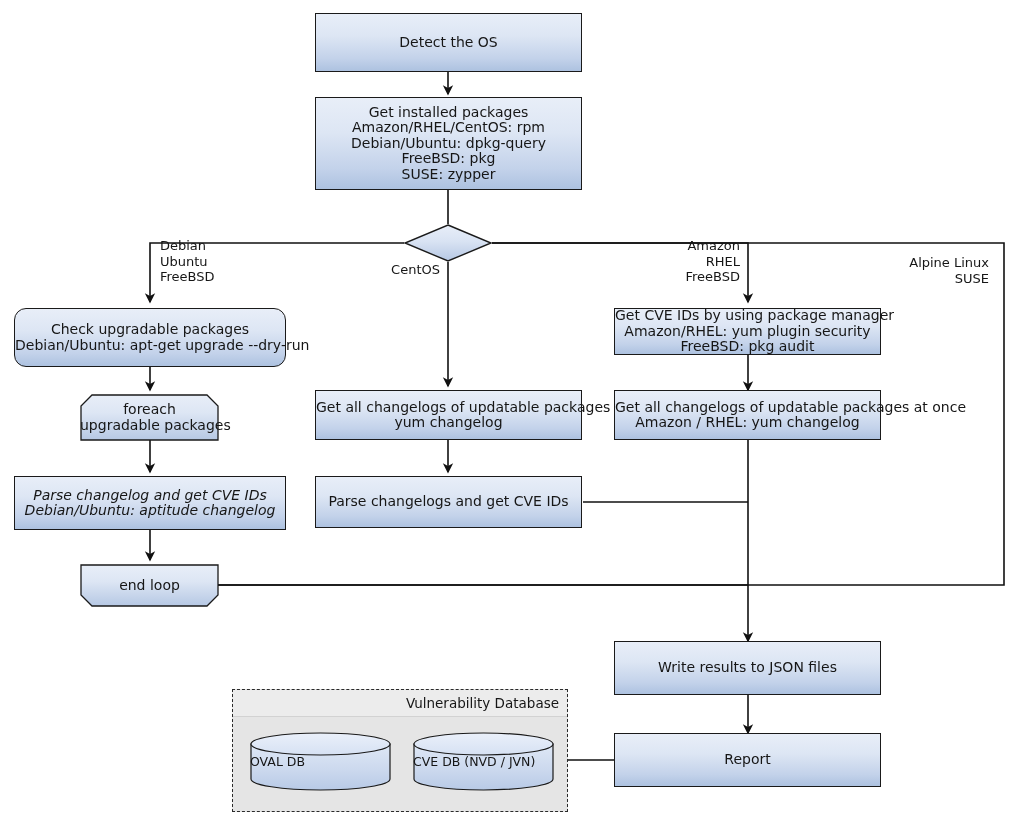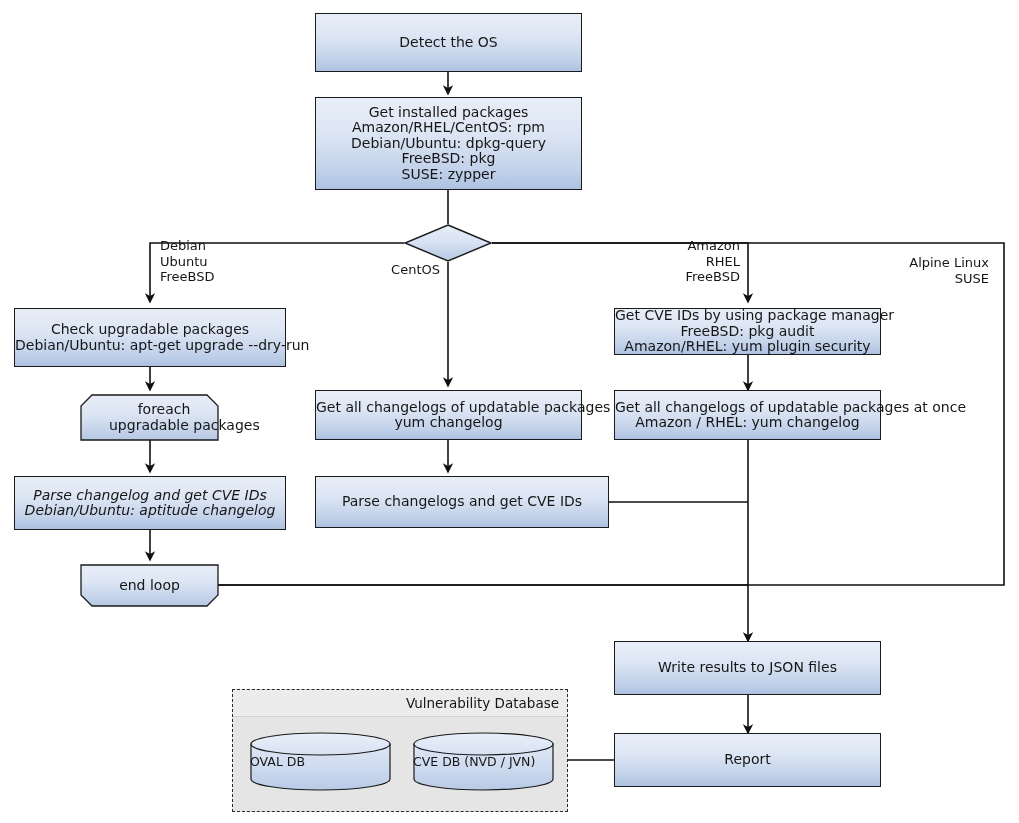--- a/index.html
+++ b/index.html
@@ -186,28 +186,28 @@
     <div>Amazon</div>
     <div>RHEL</div>
     <div>FreeBSD</div>
   </div>
 
   <div class="branch-label bl-right" style="left:870px; top:255px; width:119px;">
     <div>Alpine Linux</div>
     <div>SUSE</div>
   </div>
 
-  <div class="node proc" style="left:14px; top:308px; width:272px; height:59px;">
+  <div class="node proc" style="left:14px; top:308px; width:272px; height:59px;border-radius:12px;">
     <div class="proc-inner">
       <div>Check upgradable packages</div>
       <div>Debian/Ubuntu: apt-get upgrade --dry-run</div>
     </div>
   </div>
 
-  <div class="node" style="left:80px; top:394px; width:139px; height:47px;padding-left:29px;">
+  <div class="node" style="left:80px; top:394px; width:139px; height:47px;">
     <svg class="shape-svg" width="139" height="47" viewBox="0 0 139 47">
       <defs>
         <linearGradient id="gradFe" x1="0" y1="0" x2="0" y2="1">
           <stop offset="0%" stop-color="#e8eef8"></stop>
           <stop offset="40%" stop-color="#dde6f4"></stop>
           <stop offset="100%" stop-color="#b6c8e4"></stop>
         </linearGradient>
       </defs>
       <path d="M 12 1 L 127 1 L 138 12 L 138 46 L 1 46 L 1 12 Z" fill="url(#gradFe)" stroke="#1a1a1a" stroke-width="1.3"></path>
     </svg>
@@ -238,29 +238,29 @@
     <span class="shape-label">end loop</span>
   </div>
 
   <div class="node proc" style="left:315px; top:390px; width:267px; height:50px;">
     <div class="proc-inner" style="overflow:visible;">
       <div>Get all changelogs of updatable packages at once</div>
       <div>yum changelog</div>
     </div>
   </div>
 
-  <div class="node proc" style="left:315px; top:476px; width:294px; height:52px;">
+  <div class="node proc" style="left:315px; top:476px; width:267px; height:52px;">
     <div class="proc-inner">Parse changelogs and get CVE IDs</div>
   </div>
 
   <div class="node proc" style="left:614px; top:308px; width:267px; height:47px;">
     <div class="proc-inner">
       <div>Get CVE IDs by using package manager</div>
+      <div>Amazon/RHEL: yum plugin security</div>
       <div>FreeBSD: pkg audit</div>
-      <div>Amazon/RHEL: yum plugin security</div>
     </div>
   </div>
 
   <div class="node proc" style="left:614px; top:390px; width:267px; height:50px;">
     <div class="proc-inner" style="overflow:visible;">
       <div>Get all changelogs of updatable packages at once</div>
       <div>Amazon / RHEL: yum changelog</div>
     </div>
   </div>
 

